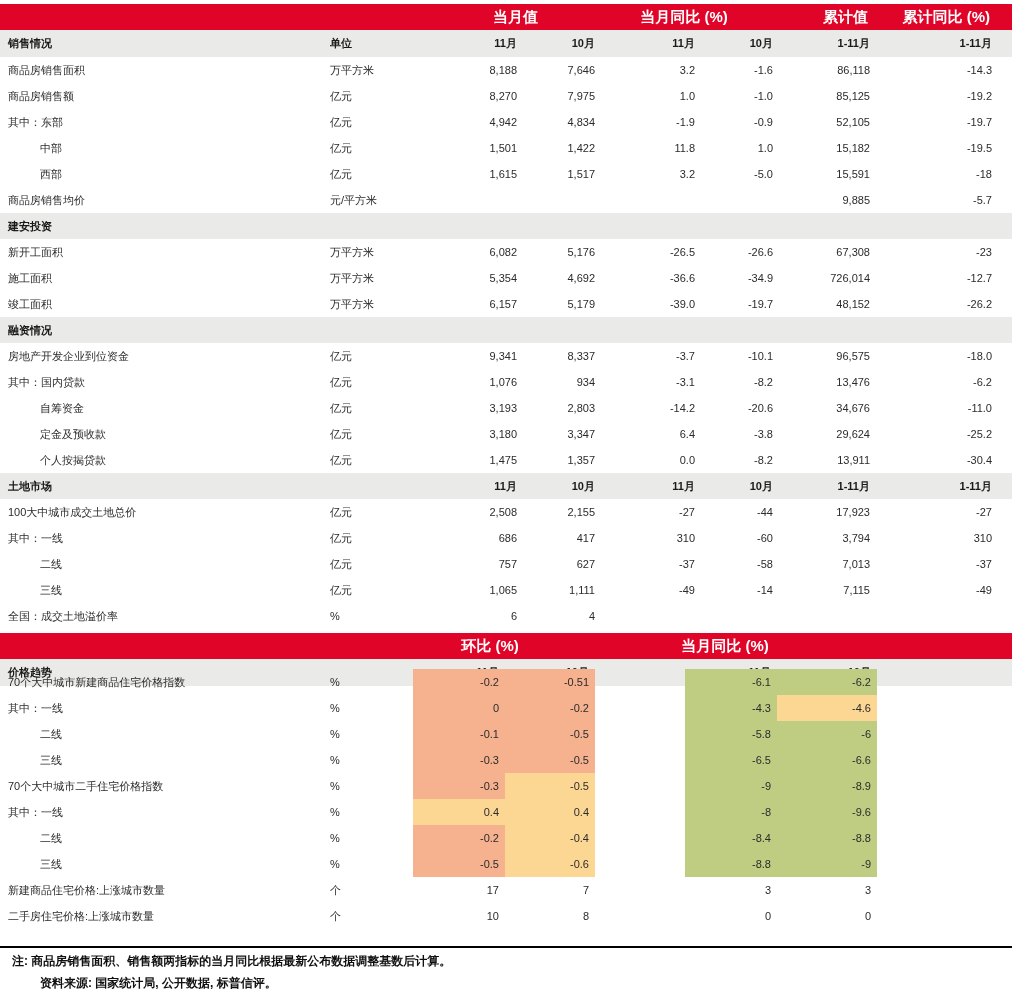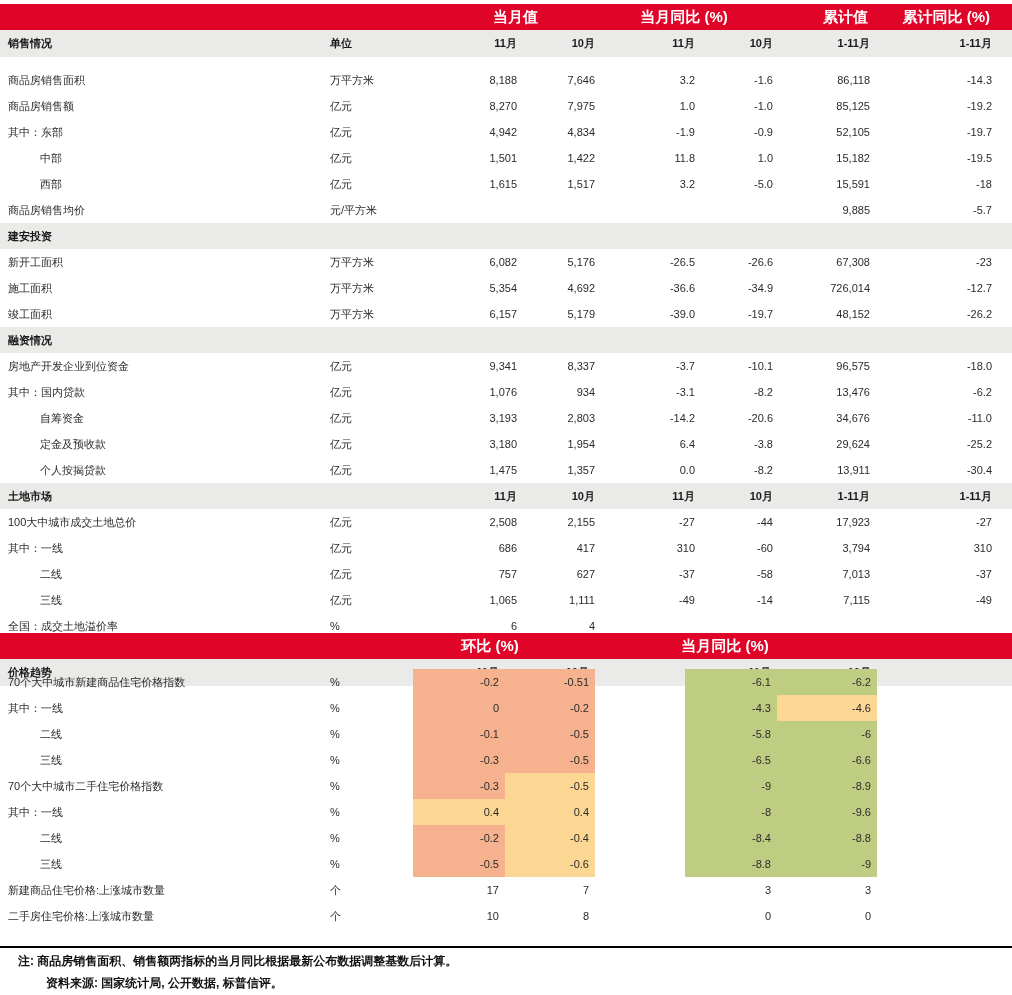--- a/index.html
+++ b/index.html
@@ -12,37 +12,37 @@
   .lbl-cmv{left:448px;width:90px;text-align:right;}
   .lbl-cmy{left:604px;width:160px;text-align:center;}
   .lbl-cuv{left:768px;width:100px;text-align:right;}
   .lbl-cuy{left:842px;width:148px;text-align:right;}
   .lbl-hb{left:420px;width:140px;text-align:center;}
   .lbl-tb{left:645px;width:160px;text-align:center;}
   .sub{position:absolute;left:0;width:1012px;height:27px;background:var(--gray,#EAEAE8);}
   .sub1{top:30px;}
   .sub2{top:659px;}
   .sub .row{height:27px;line-height:27px;}
-  #t1rows{position:absolute;top:67px;left:0;width:1012px;}
+  #t1rows{position:absolute;top:57px;left:0;width:1012px;}
   #t2rows{position:absolute;top:669px;left:0;width:1012px;}
   .grid1{display:grid;grid-template-columns:330px 100px 87px 78px 100px 78px 97px 122px 20px;}
   .grid2{display:grid;grid-template-columns:330px 83px 92px 90px 90px 92px 100px 135px;}
   .row{height:26px;line-height:26px;font-size:11px;}
   .c{overflow:hidden;white-space:nowrap;}
   .label{padding-left:8px;}
   .indent{padding-left:40px;}
   .num{text-align:right;}
   .num2{text-align:right;padding-right:6px;}
   .bold{font-weight:700;color:#1a1a1a;}
   .section{background:var(--gray,#EAEAE8);}
   .bg-s{background:var(--salmon,#F6B28E);}
   .bg-y{background:var(--yellow,#FCD794);}
   .bg-g{background:var(--green,#BFCD83);}
   .endline{position:absolute;top:946px;left:0;width:1012px;height:2px;background:#000;}
-  .note{position:absolute;left:18px;font-size:12px;font-weight:700;color:#111;white-space:nowrap;}
+  .note{position:absolute;left:12px;font-size:12px;font-weight:700;color:#111;white-space:nowrap;}
   .note1{top:953px;}
   .note2{top:975px;margin-left:28px;}
 </style>
 </head>
 <body>
 
 <div class="page">
 
   <div class="bar bar1">
     <span class="lbl-cmv">当月值</span>
@@ -217,21 +217,21 @@
         <span class="c num">-14.2</span>
         <span class="c num">-20.6</span>
         <span class="c num">34,676</span>
         <span class="c num">-11.0</span>
         <span class="c "></span>
       </div>
       <div class="row grid1">
         <span class="c label indent">定金及预收款</span>
         <span class="c ">亿元</span>
         <span class="c num">3,180</span>
-        <span class="c num">1,954</span>
+        <span class="c num">3,347</span>
         <span class="c num">6.4</span>
         <span class="c num">-3.8</span>
         <span class="c num">29,624</span>
         <span class="c num">-25.2</span>
         <span class="c "></span>
       </div>
       <div class="row grid1">
         <span class="c label indent">个人按揭贷款</span>
         <span class="c ">亿元</span>
         <span class="c num">1,475</span>

